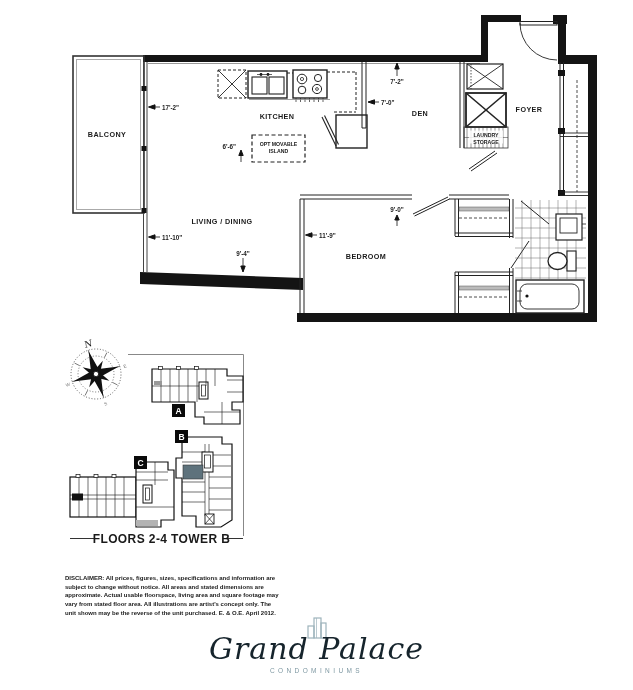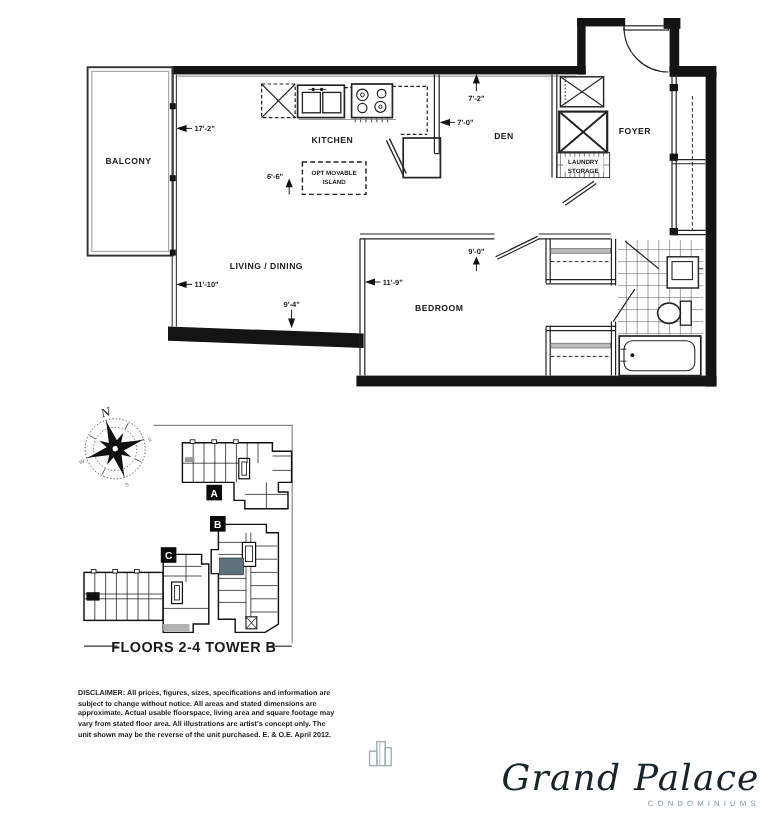--- a/index.html
+++ b/index.html
@@ -8,21 +8,21 @@
   svg text{font-family:"Liberation Sans", sans-serif;fill:#1a1a1a;}
   .room-label{font-size:7.2px;font-weight:bold;letter-spacing:.4px;}
   .dim-label{font-size:6.3px;font-weight:bold;}
   .tiny-label{font-size:5.2px;font-weight:bold;}
   .tower-letter{font-size:8.5px;font-weight:bold;fill:#ffffff;}
   .caption-label{font-size:12px;font-weight:bold;letter-spacing:.4px;}
   .compass-letter{font-size:9px;font-style:italic;font-family:"DejaVu Serif",serif;}
   .compass-sub{font-size:4.5px;fill:#777;}
   .disclaimer{position:absolute;left:65px;top:574px;width:218px;font-size:6px;
               font-weight:bold;line-height:1.45;color:#1a1a1a;}
-  .logo{position:absolute;left:0;top:616px;width:633px;text-align:right;}
+  .logo{position:absolute;left:0;top:616px;width:633px;text-align:center;}
   .logo-icon{display:block;margin:0 auto -8px auto;}
   .logo-name{font-family:"DejaVu Serif", serif;font-style:italic;font-size:30px;
              color:#16242c;letter-spacing:1px;line-height:1.1;}
   .logo-tagline{font-size:6.5px;letter-spacing:3.4px;color:#7e98a2;margin-top:2px;}
 </style>
 </head>
 <body>
 
 <div class="sheet">
 

